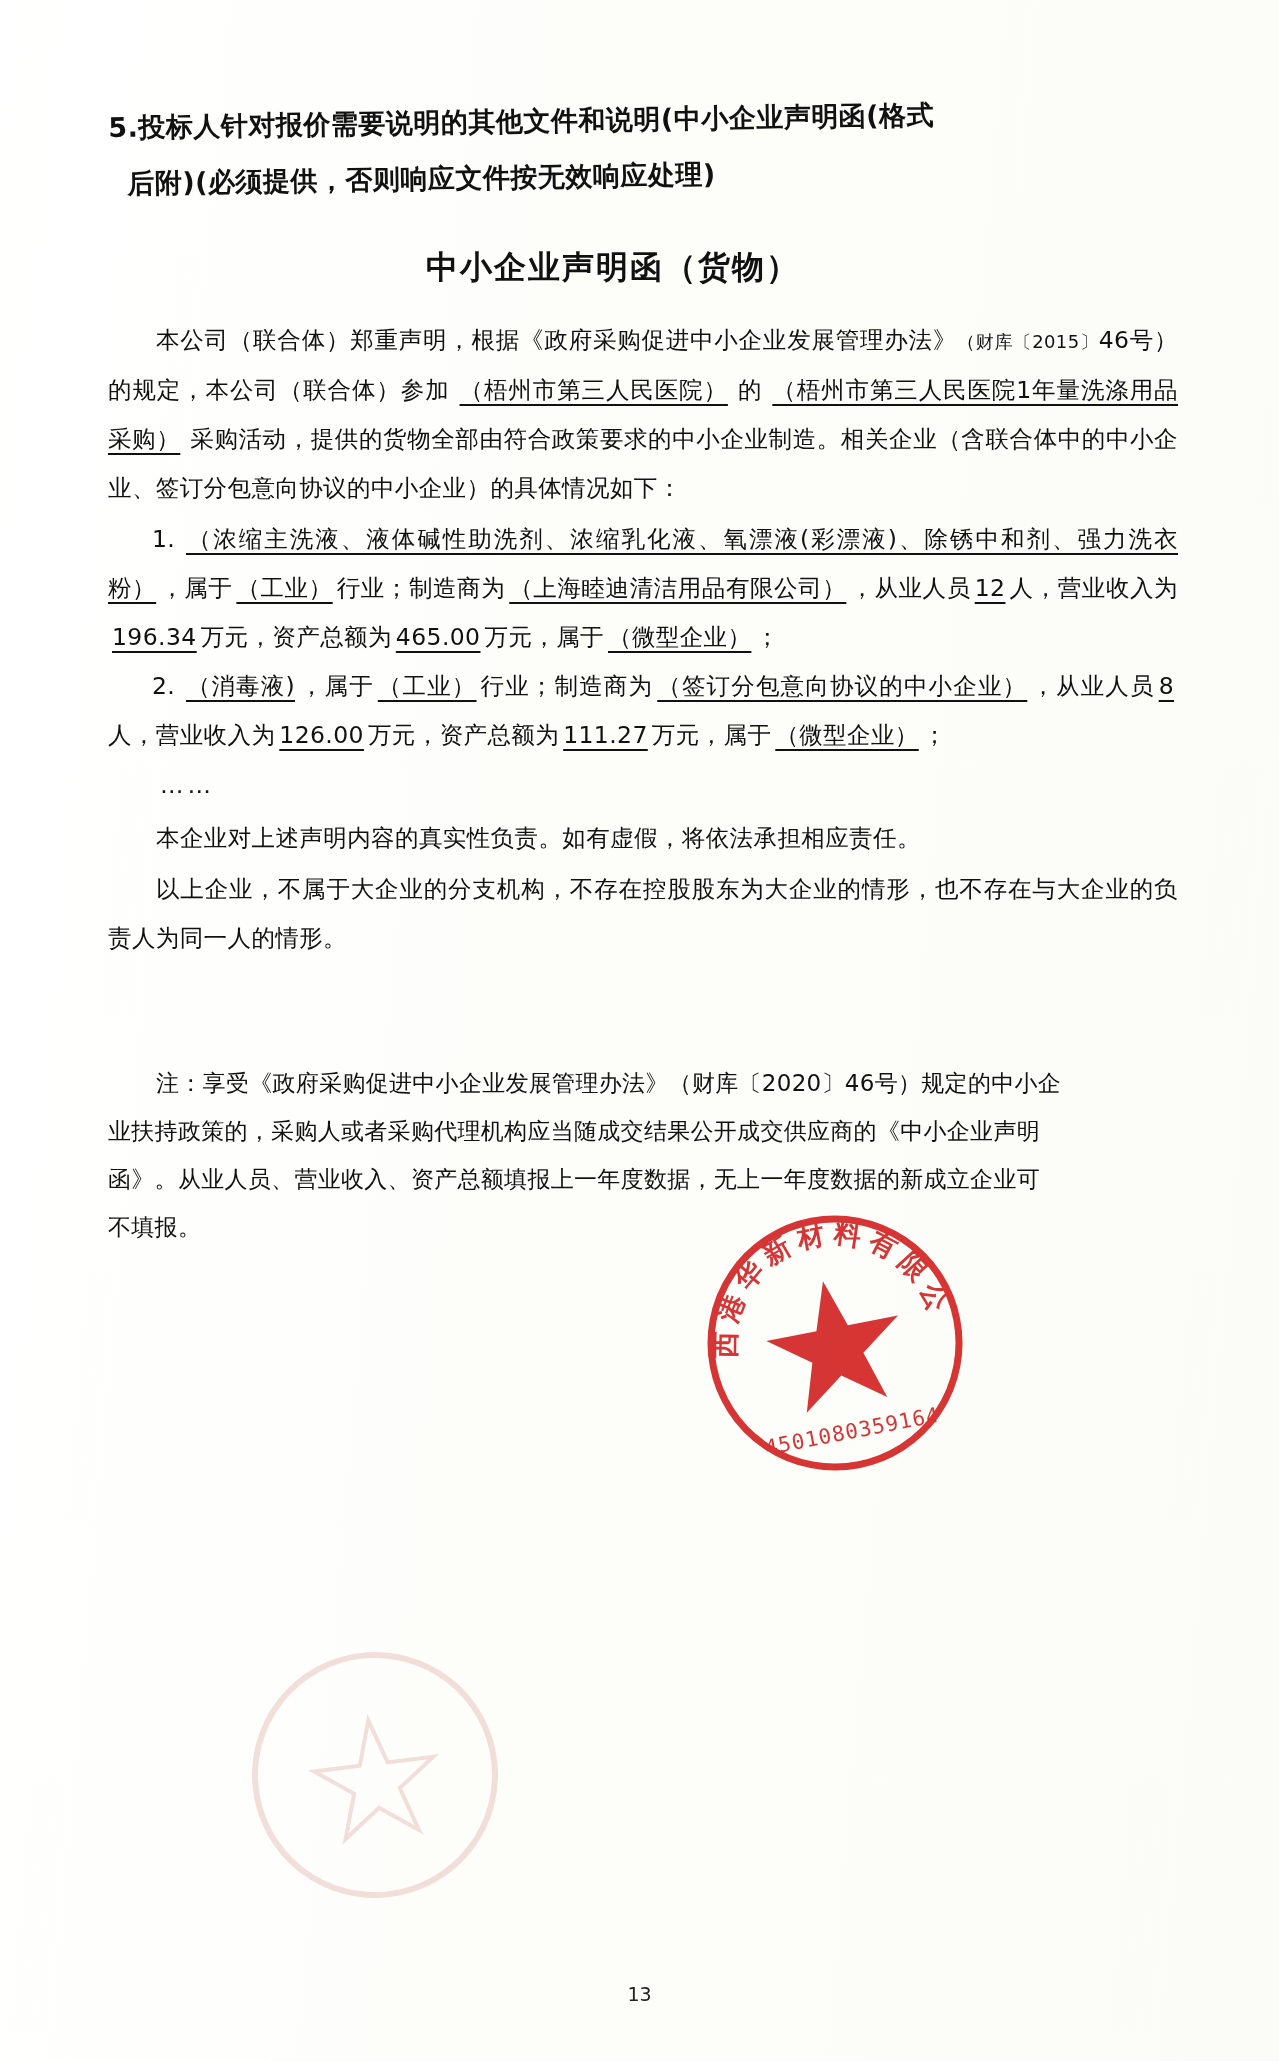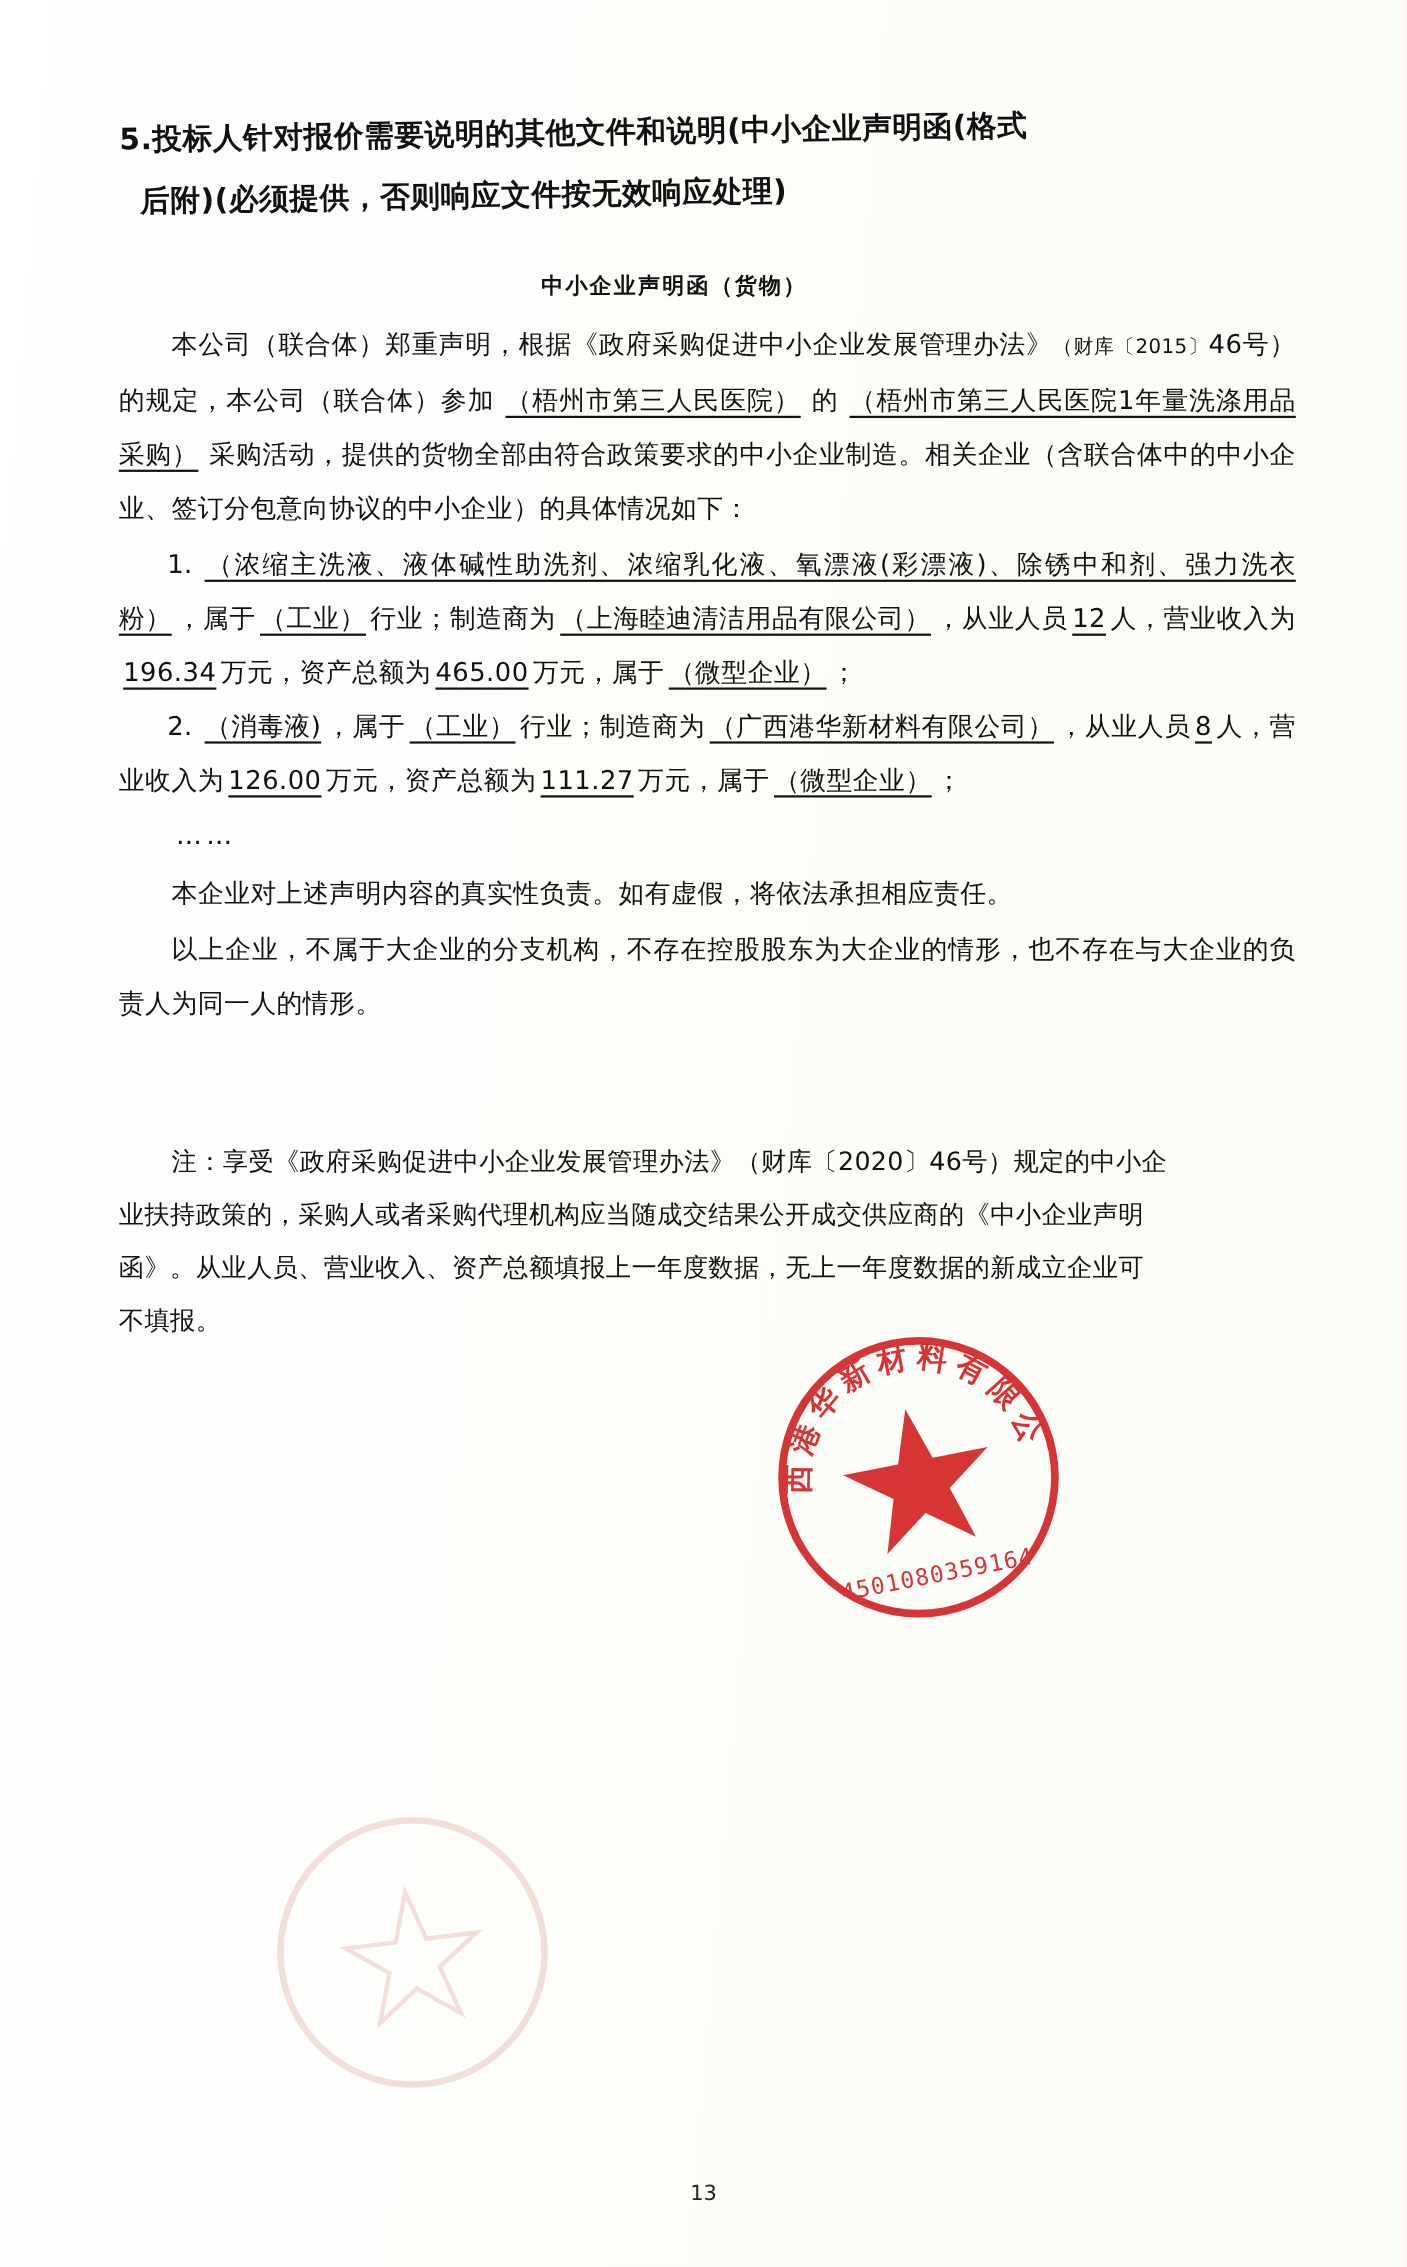--- a/index.html
+++ b/index.html
@@ -44,23 +44,23 @@
     transform: rotate(-0.9deg);
     transform-origin: left top;
     margin: 0 0 6px 0;
     width: 1030px;
   }
   .section-title .l2 { display: block; padding-left: 18px; }
 
   .doc-title {
     text-align: center;
     font-weight: bold;
-    font-size: 20px;
+    font-size: 32px;
     letter-spacing: 2px;
-    margin: 34px 0 16px 0;
+    margin: 34px 0 26px 0;
     padding-right: 60px;
   }
 
   p.para {
     font-size: 23.5px;
     line-height: 49px;
     margin: 0 0 2px 0;
     text-align: justify;
     text-justify: inter-ideograph;
     letter-spacing: 0.4px;
@@ -171,21 +171,21 @@
 
     <p class="para indent">
       <span>本公司（联合体）郑重声明，根据《政府采购促进中小企业发展管理办法》</span><span class="small">（财库〔2015〕</span><span>46号）的规定，本公司（联合体）参加</span><span class="u u-wide">（梧州市第三人民医院）</span><span>的</span><span class="u u-wide">（梧州市第三人民医院1年量洗涤用品采购）</span><span>采购活动，提供的货物全部由符合政策要求的中小企业制造。相关企业（含联合体中的中小企业、签订分包意向协议的中小企业）的具体情况如下：</span>
     </p>
 
     <p class="item">
       <span class="num">1.</span><span class="u">（浓缩主洗液、液体碱性助洗剂、浓缩乳化液、氧漂液(彩漂液)、除锈中和剂、强力洗衣粉）</span><span>，属于</span><span class="u">（工业）</span><span>行业；制造商为</span><span class="u">（上海睦迪清洁用品有限公司）</span><span>，从业人员</span><span class="u">12</span><span>人，</span><span>营业收入为</span><span class="u">196.34</span><span>万元，</span><span>资产总额为</span><span class="u">465.00</span><span>万元，属于</span><span class="u">（微型企业）</span><span>；</span>
     </p>
 
     <p class="item">
-      <span class="num">2.</span><span class="u">（消毒液)</span><span>，属于</span><span class="u">（工业）</span><span>行业；制造商为</span><span class="u">（广西港华新材料有限公司）</span><span>，从业人员</span><span class="u">8</span><span>人，</span><span>营业收入为</span><span class="u">126.00</span><span>万元，</span><span>资产总额为</span><span class="u">111.27</span><span>万元，属于</span><span class="u">（微型企业）</span><span>；</span>
+      <span class="num">2.</span><span class="u">（消毒液)</span><span>，属于</span><span class="u">（工业）</span><span>行业；制造商为</span><span class="u">（签订分包意向协议的中小企业）</span><span>，从业人员</span><span class="u">8</span><span>人，</span><span>营业收入为</span><span class="u">126.00</span><span>万元，</span><span>资产总额为</span><span class="u">111.27</span><span>万元，属于</span><span class="u">（微型企业）</span><span>；</span>
     </p>
 
     <p class="dots">……</p>
 
     <p class="para indent">本企业对上述声明内容的真实性负责。如有虚假，将依法承担相应责任。</p>
     <p class="para indent">以上企业，不属于大企业的分支机构，不存在控股股东为大企业的情形，也不存在与大企业的负责人为同一人的情形。</p>
 
 
     <div class="note">
       <div class="first">注：享受《政府采购促进中小企业发展管理办法》（财库〔2020〕46号）规定的中小企</div>

